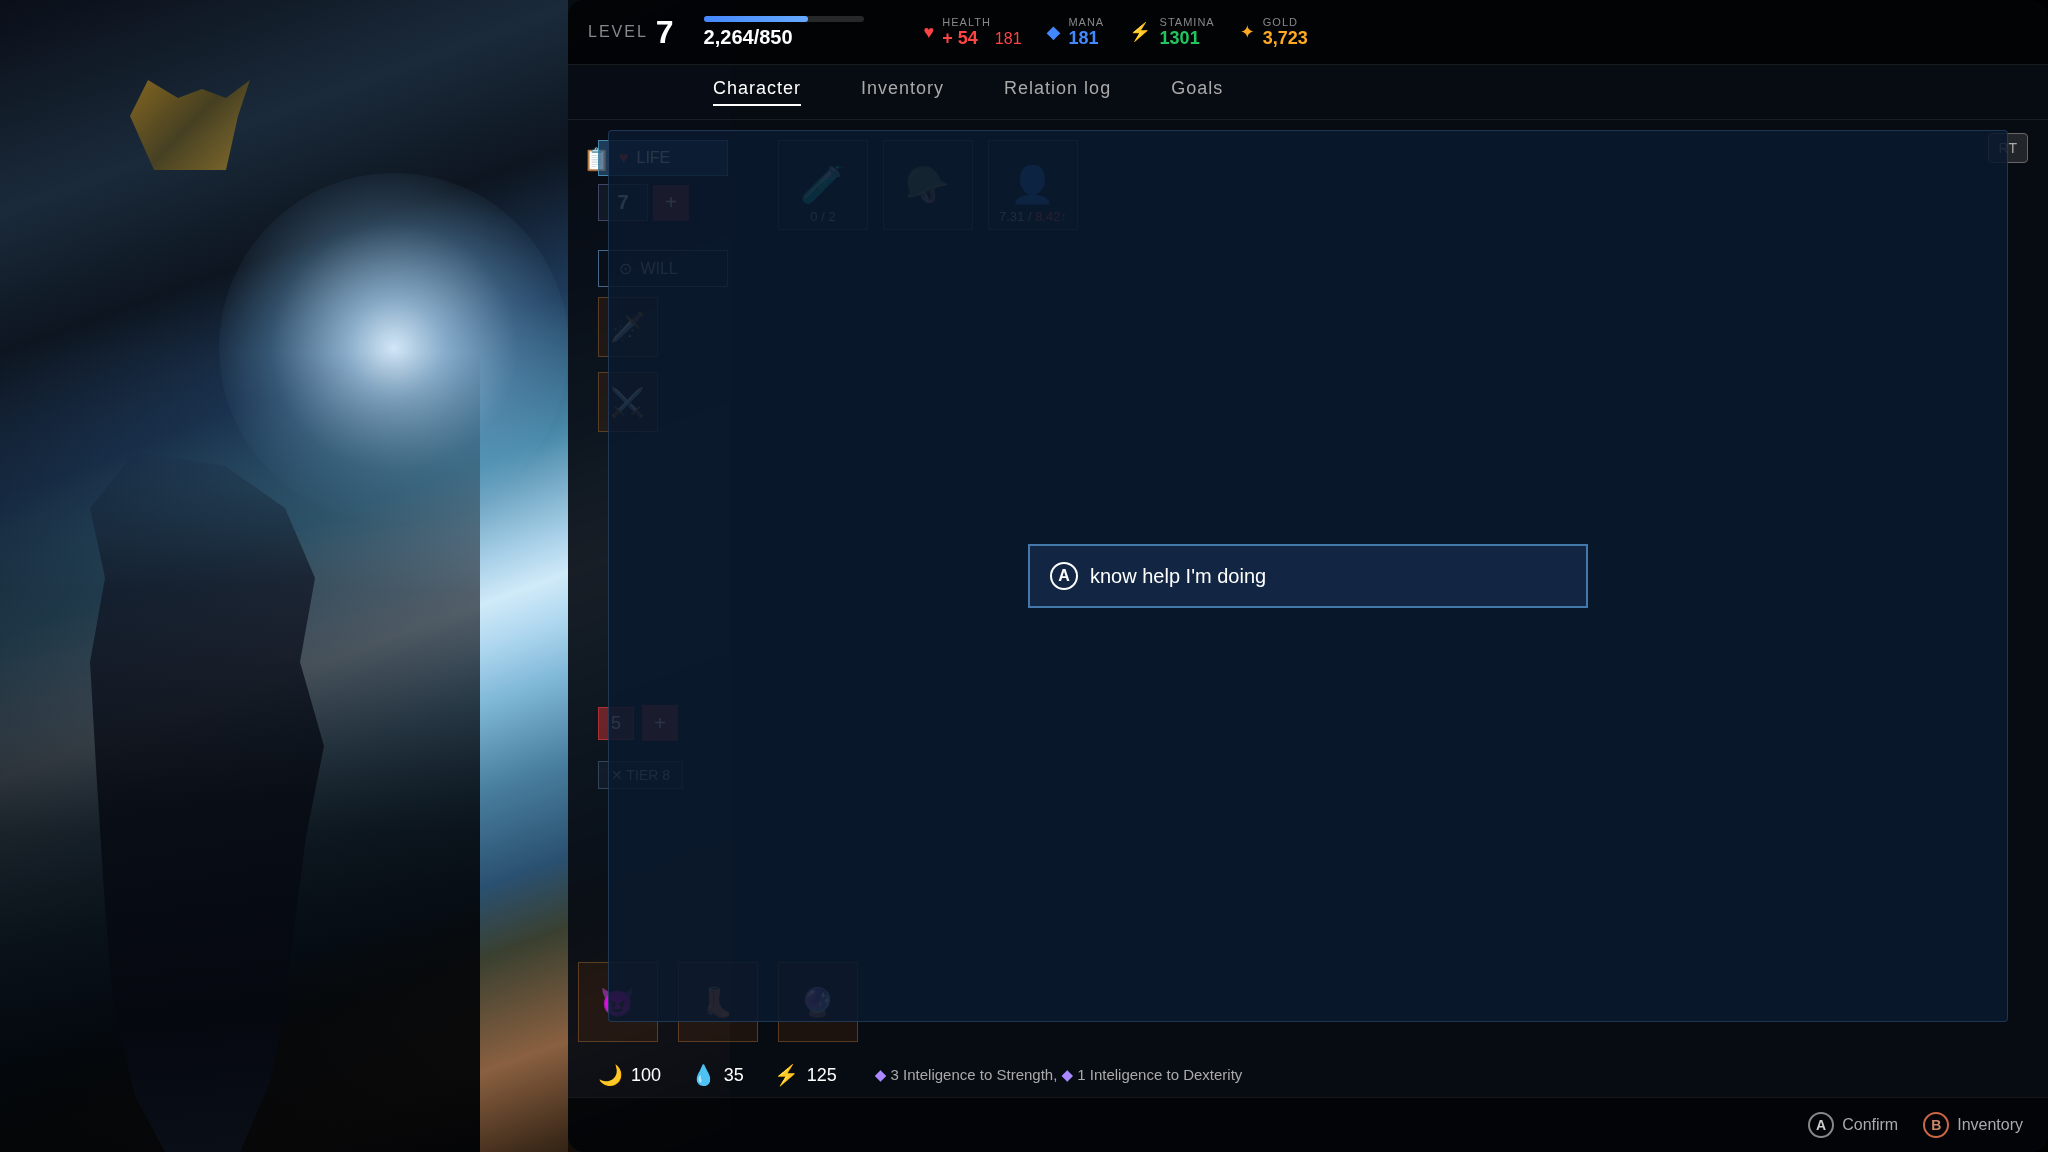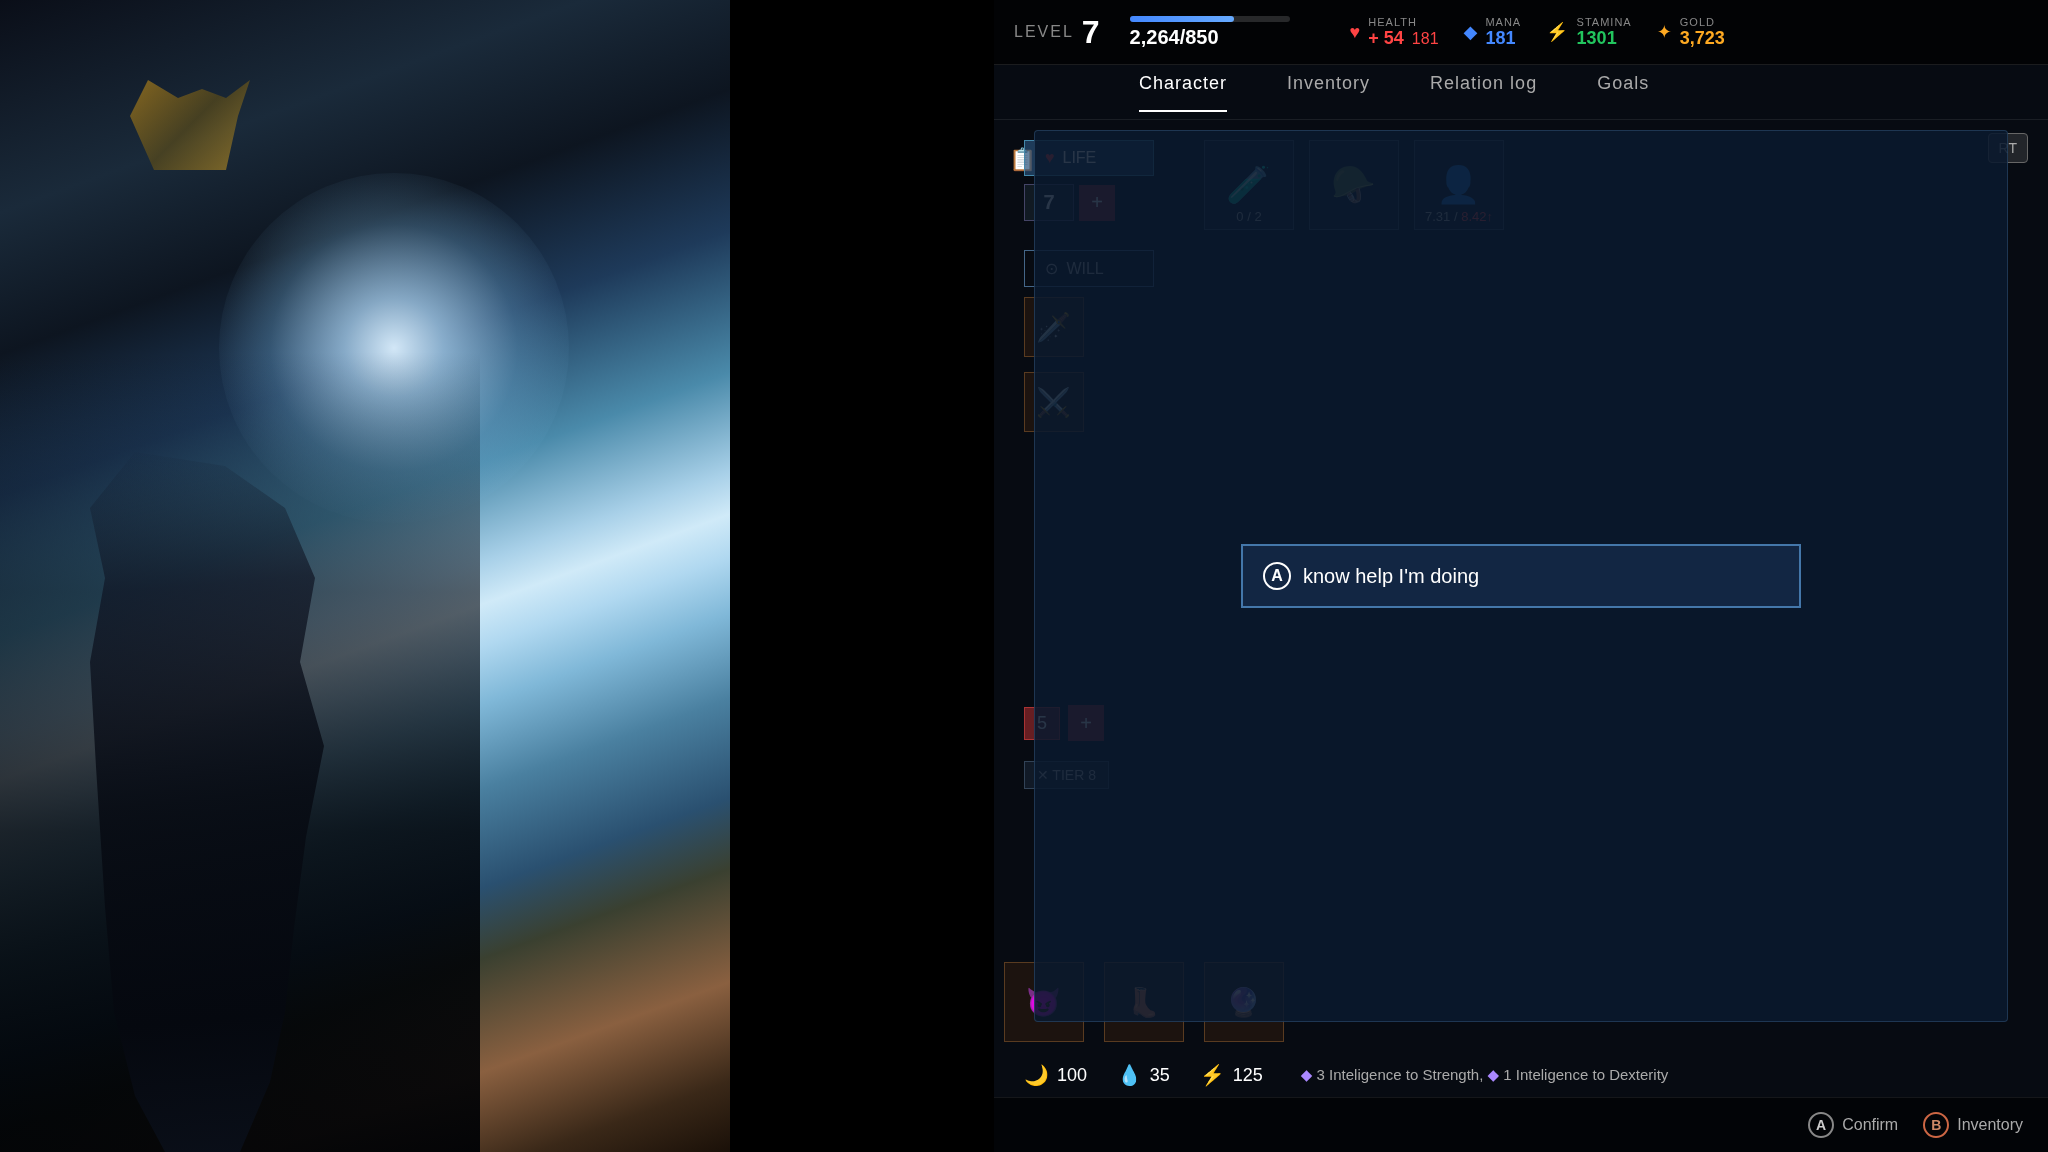--- a/index.html
+++ b/index.html
@@ -30,23 +30,24 @@
       background: 
         radial-gradient(ellipse at 50% 40%, rgba(180,230,255,0.8) 0%, rgba(100,180,220,0.4) 30%, transparent 60%),
         radial-gradient(ellipse at 30% 80%, rgba(80,50,30,0.6) 0%, transparent 40%),
         radial-gradient(ellipse at 80% 70%, rgba(40,30,20,0.5) 0%, transparent 30%);
     }
 
     
     .ui-panel {
       position: absolute;
       right: 0; top: 0;
-      width: 1054px;
+      width: 1480px;
       height: 1152px;
       background: rgba(8, 12, 20, 0.92);
+      border-radius: 16px;
     }
 
     
     .header-bar {
       position: absolute;
       top: 0; left: 0; right: 0;
       height: 65px;
       background: rgba(0,0,0,0.7);
       border-bottom: 1px solid rgba(255,255,255,0.1);
       display: flex;
@@ -141,21 +142,21 @@
       padding: 0 40px;
       gap: 60px;
       border-bottom: 1px solid rgba(255,255,255,0.08);
     }
 
     .nav-tab {
       color: #aaa;
       font-size: 18px;
       letter-spacing: 1px;
       cursor: pointer;
-      padding-bottom: 16px;
+      padding-bottom: 5px;
       border-bottom: 2px solid transparent;
     }
 
     .nav-tab.active {
       color: #fff;
       border-bottom-color: #fff;
     }
 
     .nav-icon {
       position: absolute;
@@ -511,21 +512,21 @@
         <span>2,264</span><span>/</span><span>850</span>
       </span>
     </div>
 
     <div style="width:30px;"></div>
 
     <div class="stat-block">
       <span class="stat-icon" style="color:#ff4444;">♥</span>
       <div>
         <span class="stat-label">HEALTH</span>
-        <div style="display:flex;align-items:baseline;gap:8px;">
+        <div style="display:flex;align-items:baseline;gap:17px;">
           <span class="stat-value health">+ 54</span>
           <span style="color:#ff4444;font-size:16px;">181</span>
         </div>
       </div>
     </div>
 
     <div class="stat-block">
       <span class="stat-icon" style="color:#4488ff;">◆</span>
       <div>
         <span class="stat-label">MANA</span>

